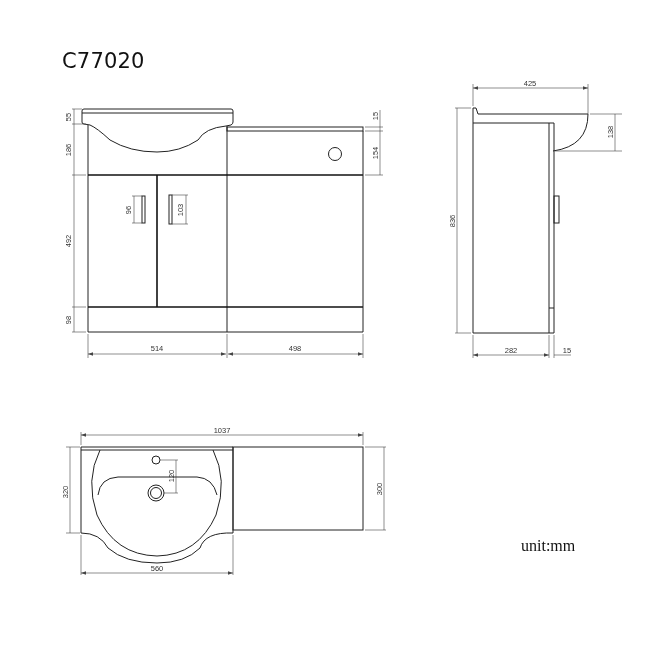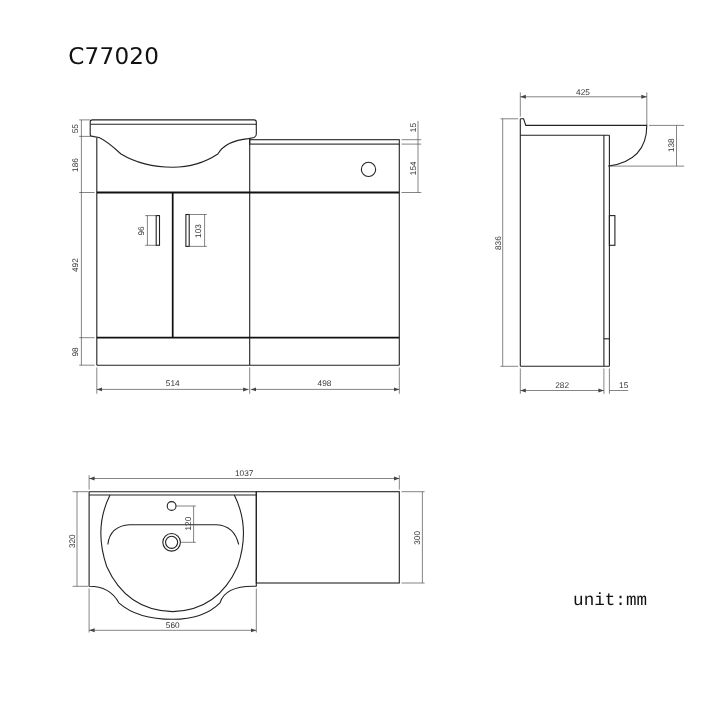--- a/index.html
+++ b/index.html
@@ -1,19 +1,19 @@
 <!DOCTYPE html>
 <html><head>
 <meta charset="utf-8">
 <style>
   html, body { margin: 0; padding: 0; background: #ffffff; }
   body { width: 650px; height: 650px; position: relative; overflow: hidden; font-family: "Liberation Sans", sans-serif; }
   #drawing { position: absolute; left: 0; top: 0; }
-  .title { position: absolute; left: 62px; top: 39px; font-size: 21px; color: #111; font-family: "DejaVu Sans", sans-serif; letter-spacing: 0.2px; }
-  .unit { position: absolute; left: 521px; top: 537px; font-size: 16px; color: #111; font-family: Liberation Mono, monospace; }
+  .title { position: absolute; left: 62px; top: 49px; font-size: 21px; color: #111; font-family: "DejaVu Sans", sans-serif; letter-spacing: 0.2px; }
+  .unit { position: absolute; left: 521px; top: 537px; font-size: 16px; color: #111; font-family: Liberation Serif, serif; }
   svg text { font-family: "Liberation Sans", sans-serif; font-size: 7.5px; fill: #333; }
   .ln { stroke: #222; stroke-width: 1; fill: none; }
   .ln2 { stroke: #111; stroke-width: 1.6; fill: none; }
   .dim { stroke: #444; stroke-width: 0.6; fill: none; }
 </style>
 </head>
 <body>
 
 <div class="title">C77020</div>
 <div class="unit">unit:mm</div>

